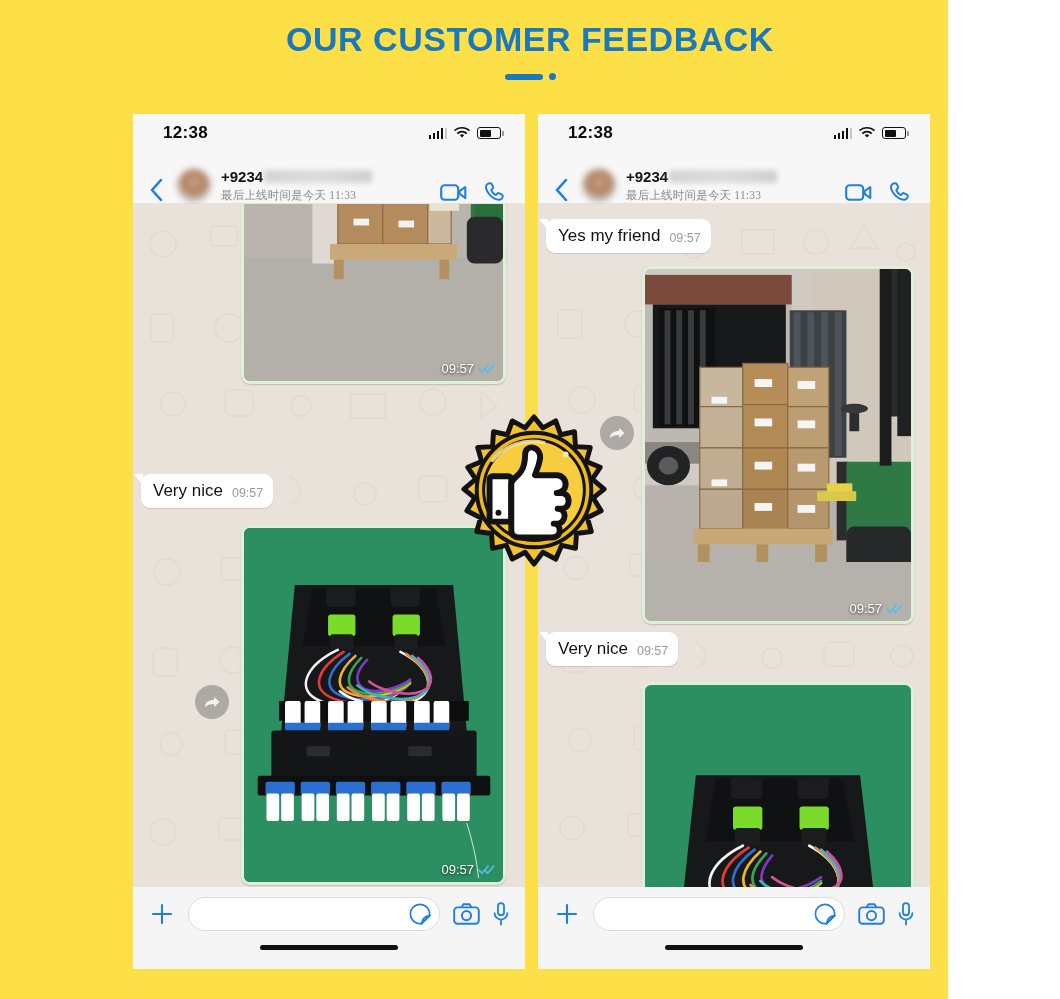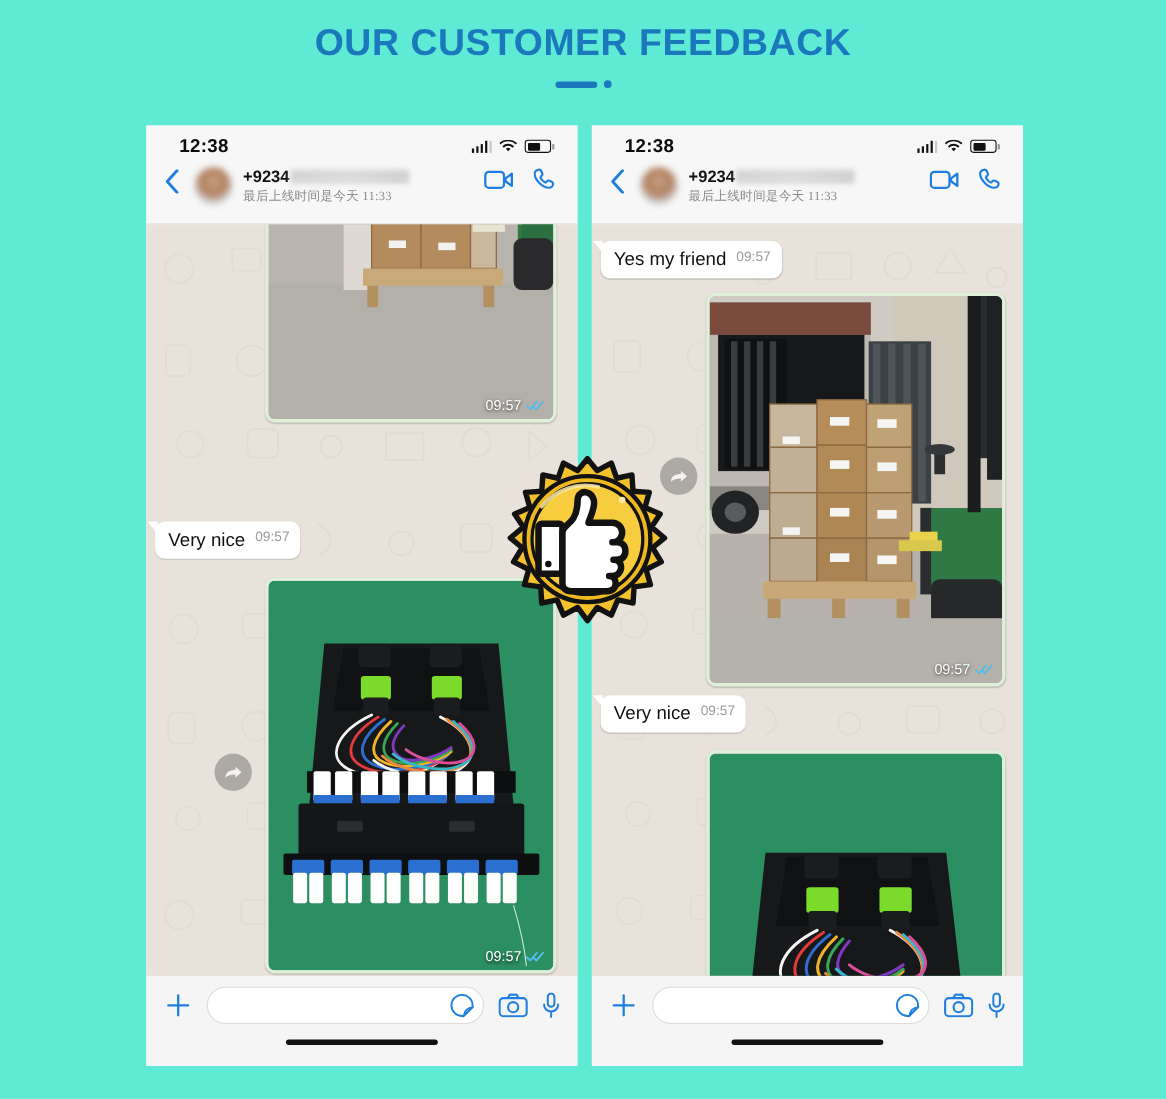--- a/index.html
+++ b/index.html
@@ -2,21 +2,21 @@
 <html><head>
 <meta charset="utf-8">
 <style>
   * { box-sizing: border-box; margin:0; padding:0; }
   html,body{
     width:1060px; height:999px;
     background:#ffffff;
     font-family:"Liberation Sans", sans-serif;
     overflow:hidden;
   }
-  .page{ position:relative; width:1060px; height:999px; background:#5eead4; }
+  .page{ position:relative; width:948px; height:999px; background:#fde047; }
 
   
   .head{ position:absolute; top:0; left:0; width:1060px; height:100px;
          display:flex; flex-direction:column; align-items:center; justify-content:flex-start; }
   .head h1{
     margin-top:20px;
     font-size:34px; font-weight:bold; letter-spacing:.5px;
     color:#1b78bd; font-family:"Liberation Sans", sans-serif;
   }
   .head .rule{ margin-top:14px; display:flex; align-items:center; gap:6px; }
@@ -37,21 +37,21 @@
   .sig{ display:flex; align-items:flex-end; gap:1.5px; height:11px;}
   .sig i{ display:block; width:2.5px; background:#111; }
   .sig i:nth-child(1){height:4px}.sig i:nth-child(2){height:6px}
   .sig i:nth-child(3){height:8px}.sig i:nth-child(4){height:11px}
   .sig i:nth-child(5){height:11px;background:#c9c9c9}
   .batt{ width:24px;height:12px;border:1.5px solid #111;border-radius:3px;position:relative;padding:1.5px;}
   .batt::after{content:"";position:absolute;right:-3.5px;top:3px;width:2px;height:5px;background:#999;border-radius:0 1px 1px 0;}
   .batt b{display:block;height:100%;width:62%;background:#111;border-radius:1px;}
 
   
-  .chathead{ height:52px; background:#f7f7f7; display:flex; align-items:flex-start;
+  .chathead{ height:52px; background:#f7f7f7; display:flex; align-items:flex-end;
              padding:0 18px 0 10px; gap:8px; flex:0 0 auto; border-bottom:1px solid #e3e3e3;}
   .back{ width:26px;height:26px;flex:0 0 auto;display:flex;align-items:center;justify-content:center;}
   .back svg{width:13px;height:22px;}
   .avatar{ width:34px;height:34px;border-radius:50%;flex:0 0 auto;
            background:radial-gradient(circle at 50% 38%, #c9a288 0%, #b07f5e 42%, #cfcfcf 70%, #bdbdbd 100%);
            filter:blur(3px); }
   .who{ flex:1 1 auto; min-width:0; padding-left:2px;}
   .who .nm{ display:flex; align-items:center; }
   .who .nm span{ font-size:15px; font-weight:bold; color:#111; }
   .who .nm .blur{ margin-left:1px; height:13px; width:108px; border-radius:2px;
@@ -61,21 +61,21 @@
   .hd-actions svg{ display:block; }
 
   
   .chatbody{ position:relative; flex:1 1 auto; overflow:hidden;
              background:#e8e2da; }
   .doodle{ position:absolute; inset:0; opacity:.5; }
 
   .msgs{ position:absolute; inset:0; padding:8px 12px 6px 12px; }
 
   .bubble{ position:absolute; background:#fff; border-radius:9px;
-           padding:7px 10px 7px 12px; display:flex; align-items:flex-start; gap:9px;
+           padding:7px 10px 7px 12px; display:flex; align-items:flex-end; gap:9px;
            box-shadow:0 1px 1px rgba(0,0,0,.13); max-width:74%;}
   .bubble::before{ content:""; position:absolute; left:-7px; top:0;
                    border-width:0 9px 11px 0; border-style:solid;
                    border-color:transparent #fff transparent transparent; }
   .bubble .txt{ font-size:17px; color:#111; line-height:1.15; white-space:nowrap;}
   .bubble .tm{ font-size:12.5px; color:#9b9b9b; padding-bottom:1px;}
 
   
   .photo{ position:absolute; border-radius:9px; overflow:hidden;
           box-shadow:0 1px 1.5px rgba(0,0,0,.18);

